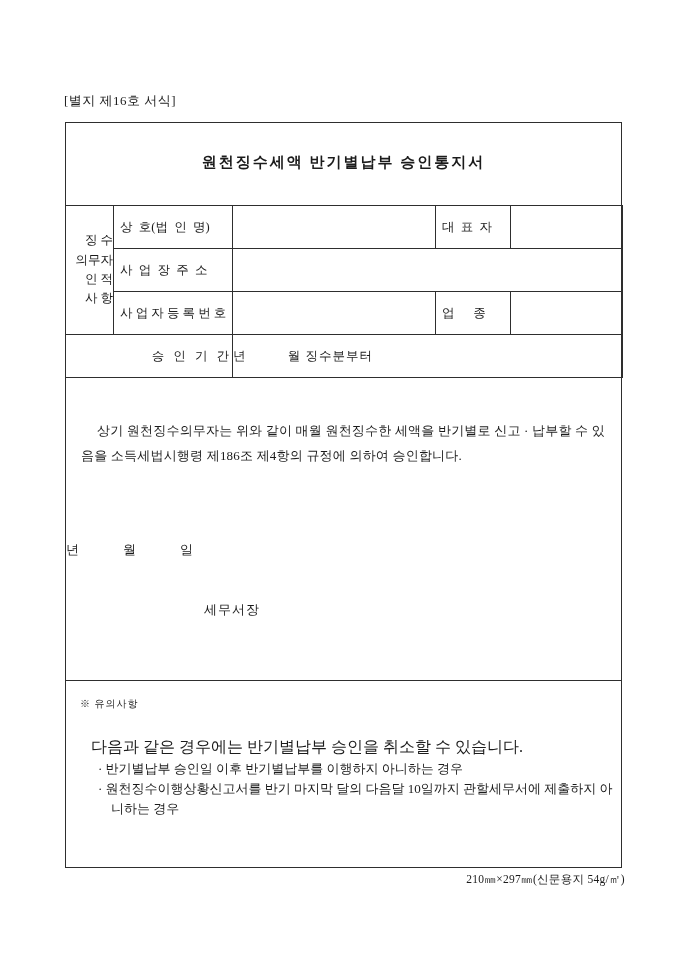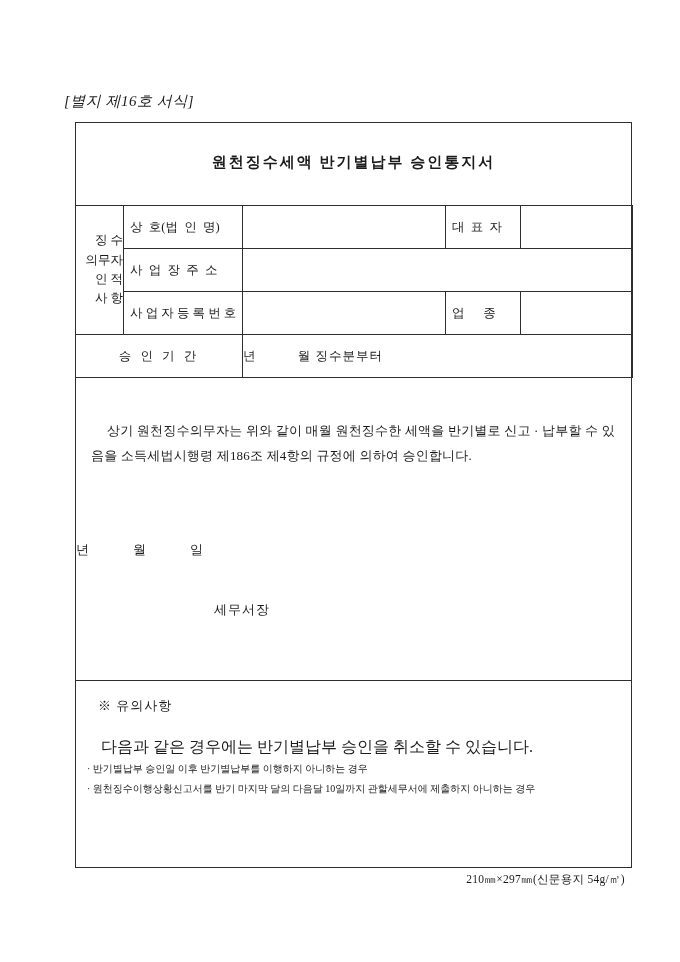--- a/index.html
+++ b/index.html
@@ -12,33 +12,31 @@
     position: relative;
     width: 680px;
     height: 962px;
     background: #ffffff;
     overflow: hidden;
   }
   .form-label {
     position: absolute;
     left: 64px;
     top: 92px;
-    font-size: 15px;
+    font-size: 13px;
     letter-spacing: 0.5px;
-    font-style: italic;
   }
   .main-box {
     position: absolute;
     left: 65px;
     top: 122px;
     width: 557px;
     height: 746px;
     border: 1px solid #2e2e2e;
     background: #ffffff;
-    margin-left: 10px;
   }
   .title {
     position: absolute;
     top: 30px;
     left: 0;
     width: 100%;
     text-align: center;
     font-size: 15px;
     font-weight: bold;
     letter-spacing: 2px;
@@ -66,21 +64,21 @@
   }
   .f-label {
     padding-left: 6px;
     white-space: pre;
   }
   .col-label1 { width: 119px; }
   .col-val1  { width: 203px; }
   .col-label2 { width: 75px; }
   .col-val2  { width: 112px; }
   .period-label {
-    text-align: center;
+    text-align: right;
     letter-spacing: 3px;
     white-space: pre;
   }
   .period-value {
     white-space: pre;
     letter-spacing: 1px;
   }
   .body-text {
     position: absolute;
     top: 295px;
@@ -111,36 +109,36 @@
   .divider {
     position: absolute;
     top: 557px;
     left: 0;
     width: 100%;
     border-top: 1px solid #2e2e2e;
   }
   .notes-heading {
     position: absolute;
     top: 574px;
-    left: 22px;
-    font-size: 13px;
+    left: 14px;
+    font-size: 10px;
     letter-spacing: 1px;
   }
   .notes-intro {
     position: absolute;
     top: 614px;
     left: 25px;
     font-size: 16px;
   }
   .note-items {
     position: absolute;
     top: 636px;
-    left: 11px;
+    left: 32px;
     width: 522px;
-    font-size: 10px;
+    font-size: 13px;
   }
   .note-item {
     line-height: 20px;
     padding-left: 13px;
     text-indent: -13px;
   }
   .footer {
     position: absolute;
     top: 872px;
     right: 55px;

